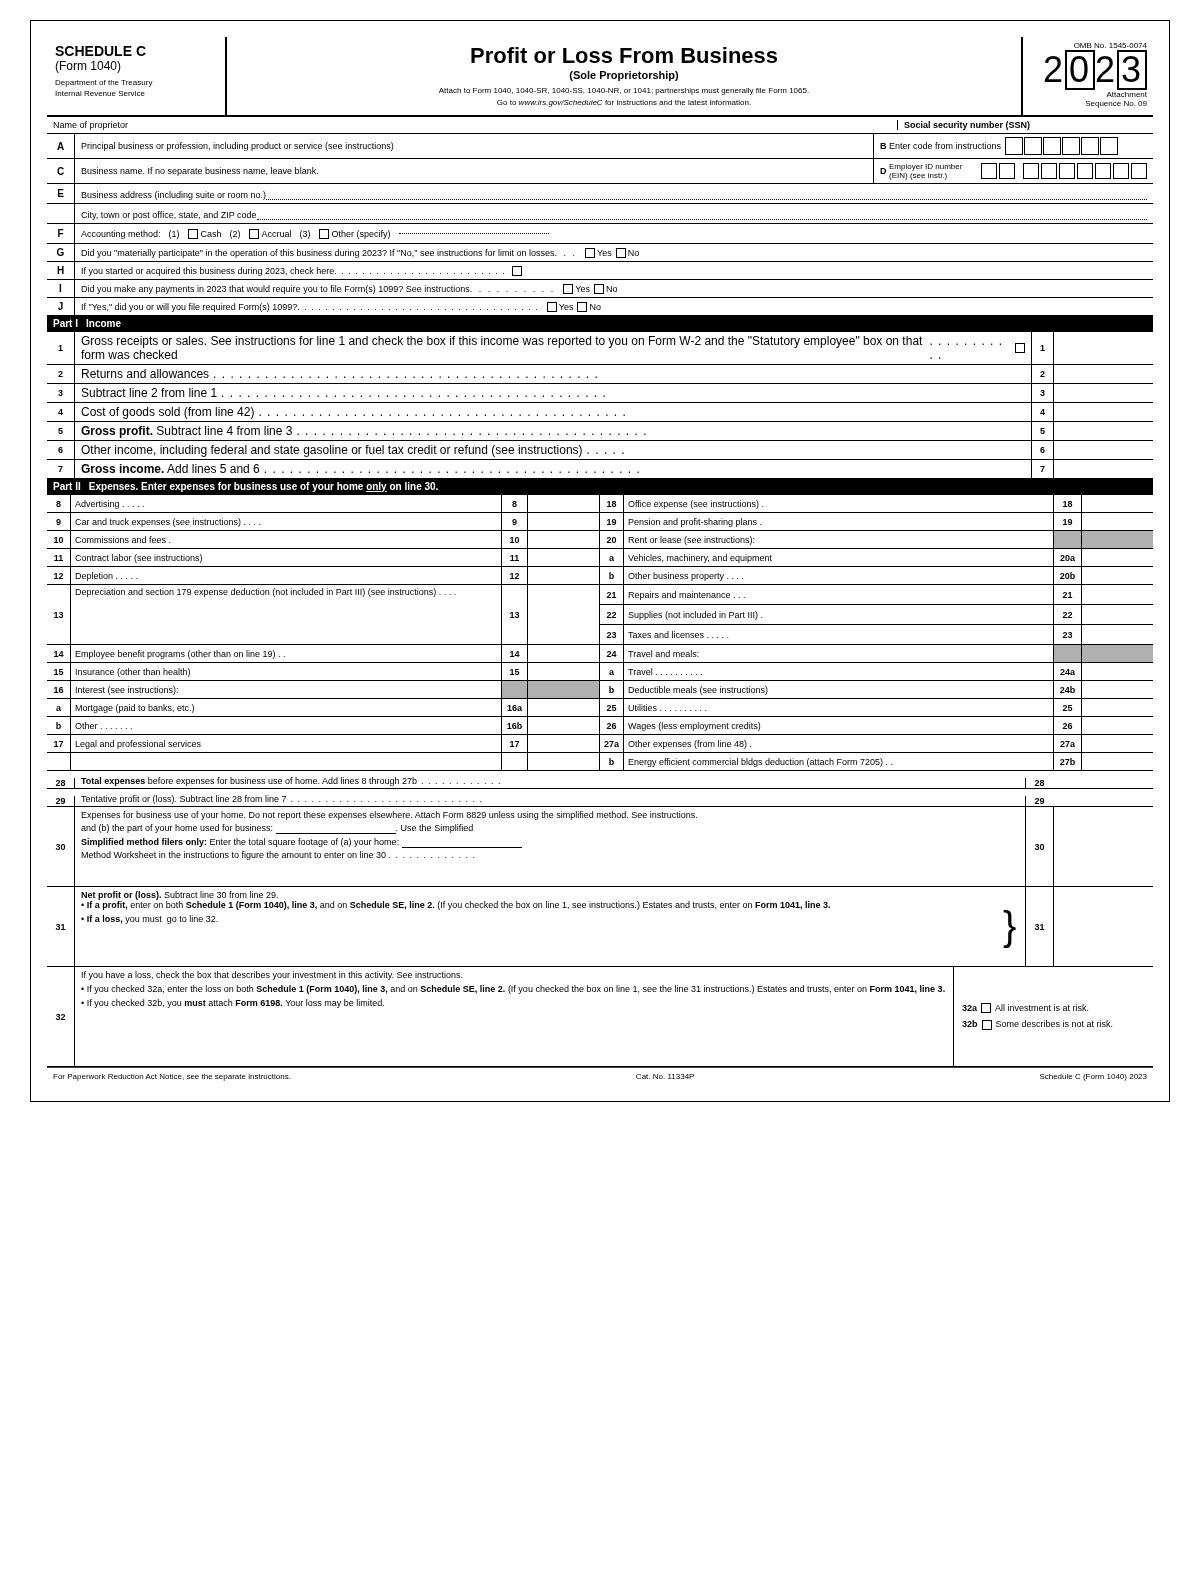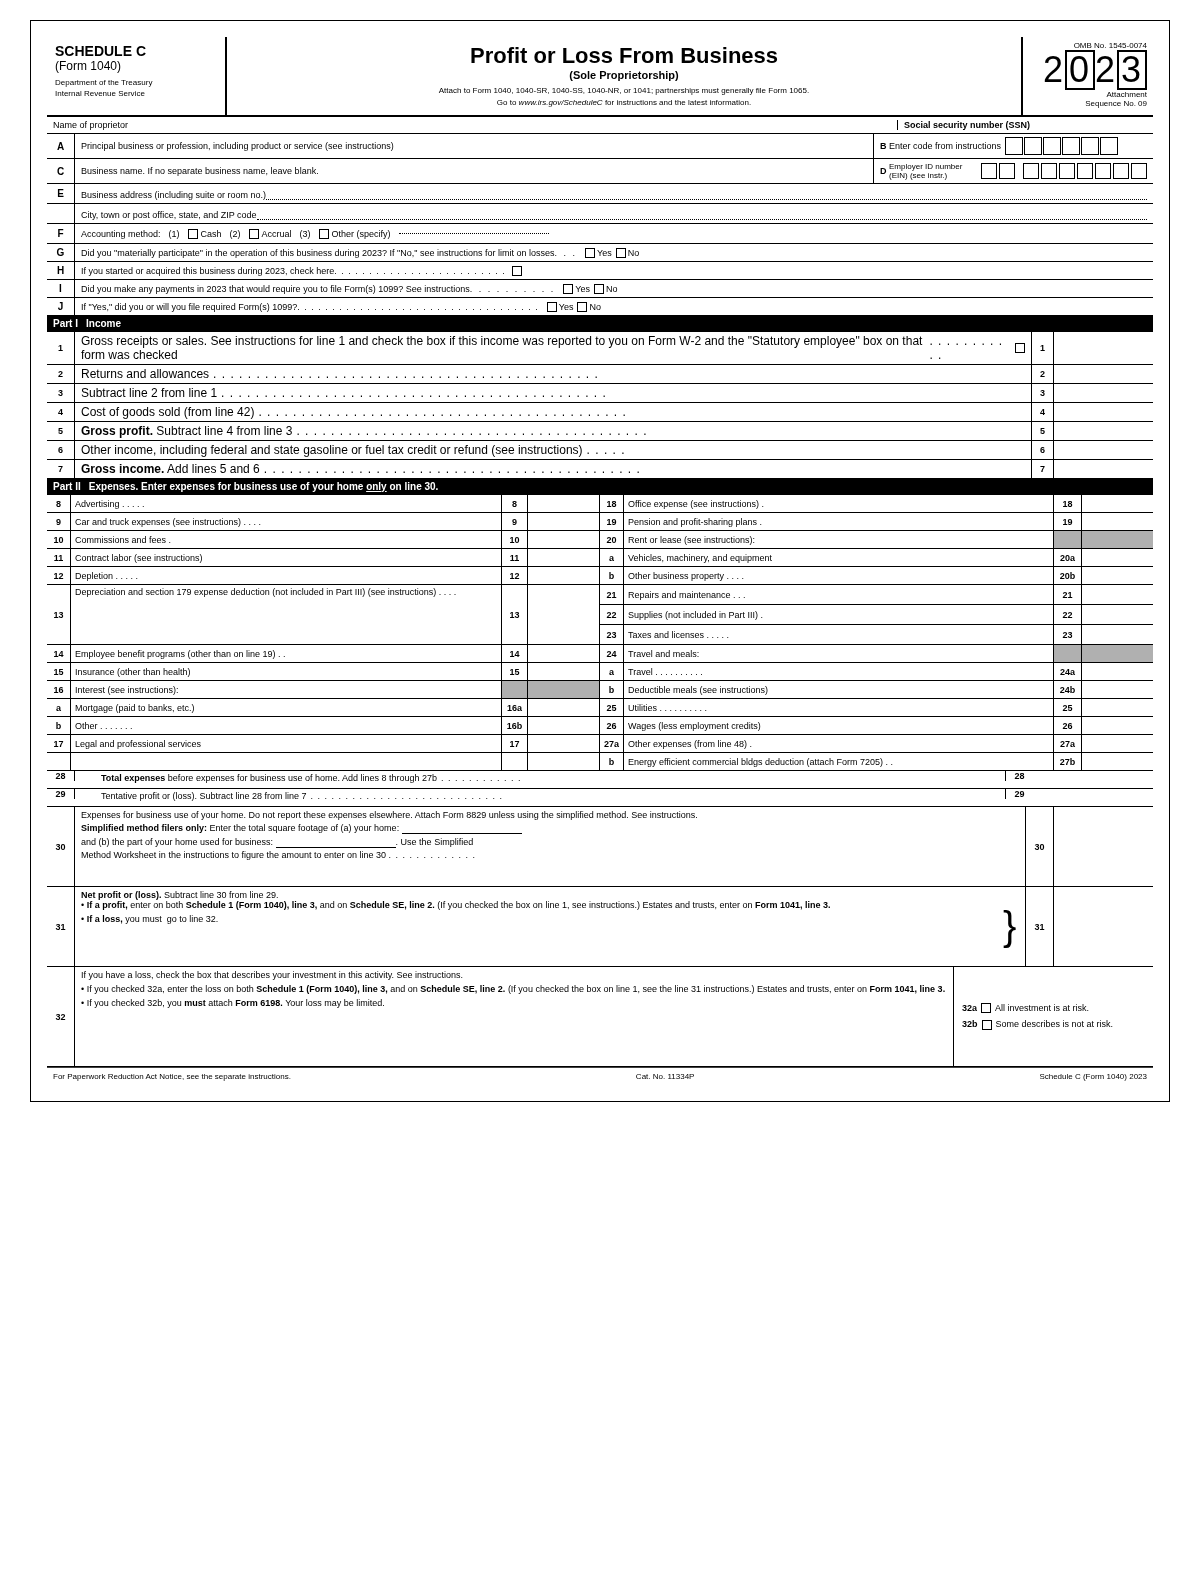--- a/index.html
+++ b/index.html
@@ -392,22 +392,21 @@
     }
     .p2-right-amount {
       width: 72px;
       border-left: 1px solid #000;
     }
     
     .full-row {
       display: flex;
       border-bottom: 1px solid #000;
       min-height: 18px;
-      align-items: flex-start;
-      gap: 20px;
+      align-items: flex-end;
     }
     .full-num {
       width: 28px;
       font-weight: bold;
       font-size: 9px;
       display: flex;
       align-items: center;
       justify-content: center;
       border-right: 1px solid #000;
       flex-shrink: 0;
@@ -952,22 +951,22 @@
       <span style="margin-left:4px;letter-spacing:1px;">. . . . . . . . . . . . . . . . . . . . . . . . . . . .</span>
     </div>
     <div class="full-linenum">29</div>
     <div class="full-amount"></div>
   </div>
 
   <div style="display:flex;border-bottom:1px solid #000;min-height:80px;align-items:stretch;">
     <div class="full-num">30</div>
     <div style="flex:1;padding:3px 6px;font-size:9px;">
       <div>Expenses for business use of your home. Do not report these expenses elsewhere. Attach Form 8829 unless using the simplified method. See instructions.</div>
+      <div style="margin-top:3px;">and (b) the part of your home used for business: <span class="underline-input">&nbsp;&nbsp;&nbsp;&nbsp;&nbsp;&nbsp;&nbsp;&nbsp;&nbsp;&nbsp;&nbsp;&nbsp;&nbsp;&nbsp;&nbsp;&nbsp;&nbsp;&nbsp;&nbsp;&nbsp;&nbsp;&nbsp;&nbsp;&nbsp;&nbsp;&nbsp;&nbsp;&nbsp;</span>. Use the Simplified</div>
       <div style="margin-top:3px;"><strong>Simplified method filers only:</strong> Enter the total square footage of (a) your home: <span class="underline-input">&nbsp;&nbsp;&nbsp;&nbsp;&nbsp;&nbsp;&nbsp;&nbsp;&nbsp;&nbsp;&nbsp;&nbsp;&nbsp;&nbsp;&nbsp;&nbsp;&nbsp;&nbsp;&nbsp;&nbsp;</span></div>
-      <div style="margin-top:3px;">and (b) the part of your home used for business: <span class="underline-input">&nbsp;&nbsp;&nbsp;&nbsp;&nbsp;&nbsp;&nbsp;&nbsp;&nbsp;&nbsp;&nbsp;&nbsp;&nbsp;&nbsp;&nbsp;&nbsp;&nbsp;&nbsp;&nbsp;&nbsp;&nbsp;&nbsp;&nbsp;&nbsp;&nbsp;&nbsp;&nbsp;&nbsp;</span>. Use the Simplified</div>
       <div style="margin-top:2px;">Method Worksheet in the instructions to figure the amount to enter on line 30 <span style="letter-spacing:1px;">. . . . . . . . . . . . .</span></div>
     </div>
     <div class="full-linenum">30</div>
     <div class="full-amount"></div>
   </div>
 
   <div style="display:flex;border-bottom:1px solid #000;min-height:80px;align-items:stretch;">
     <div class="full-num">31</div>
     <div style="flex:1;padding:3px 6px;font-size:9px;display:flex;align-items:stretch;">
       <div style="flex:1;">

